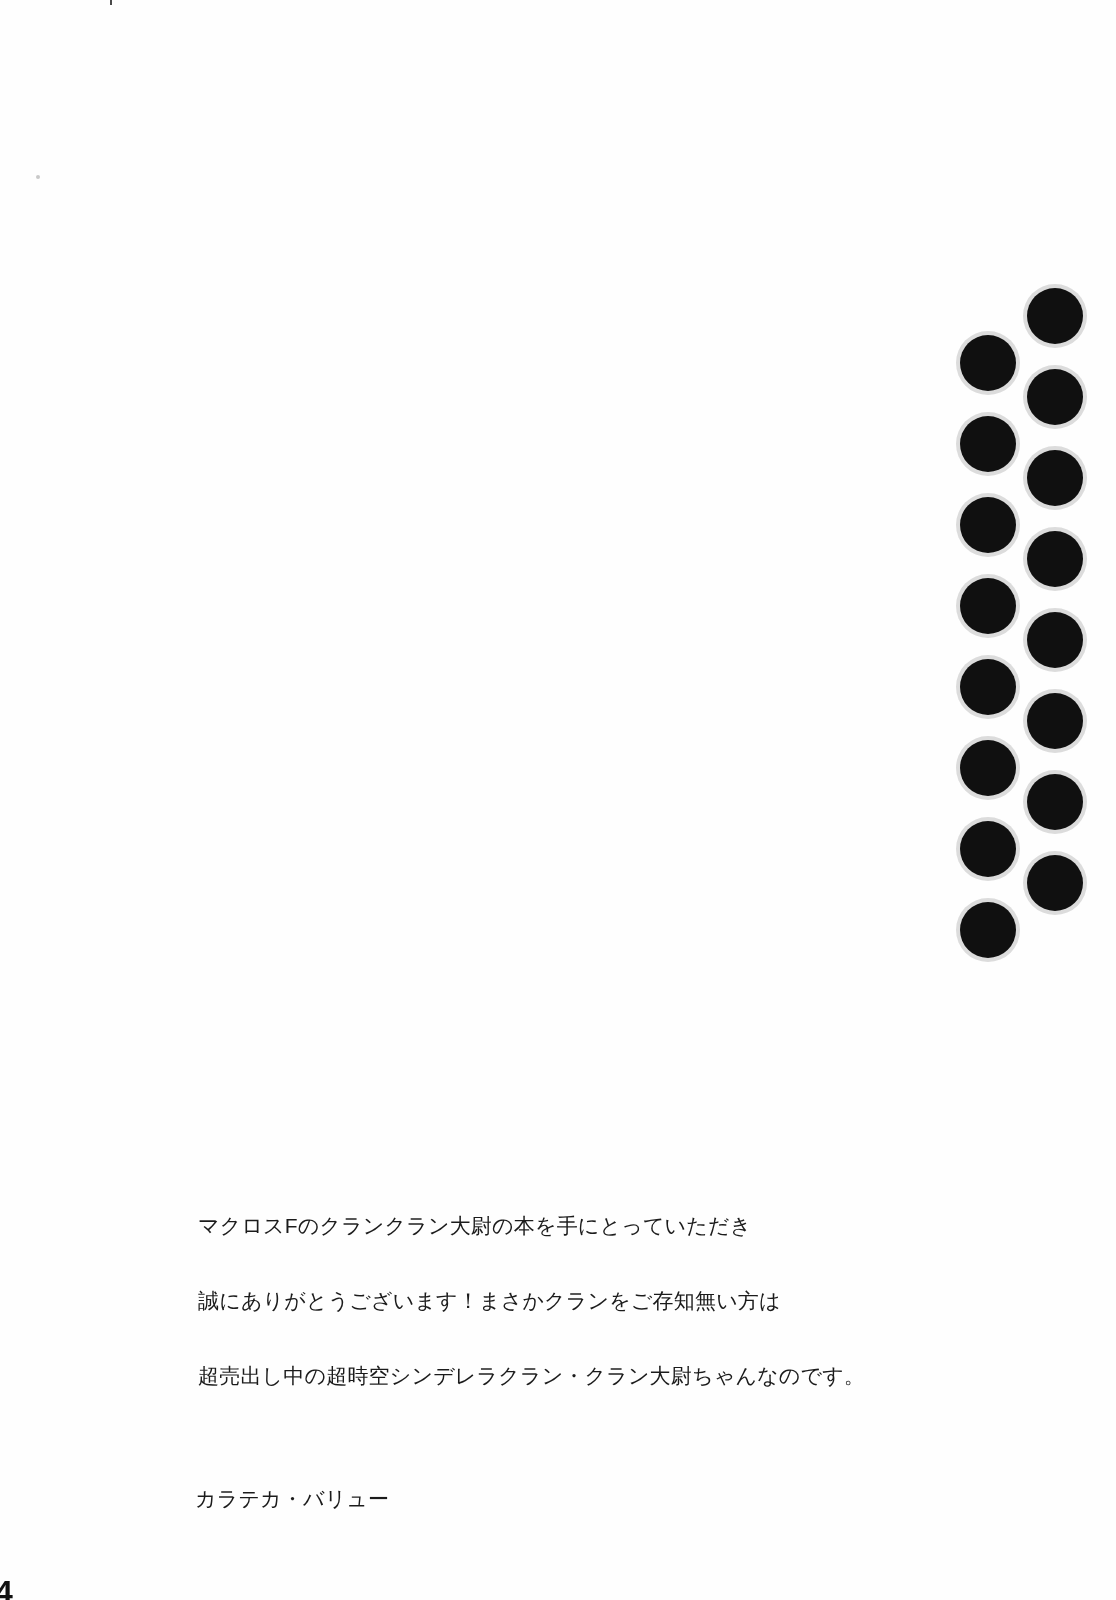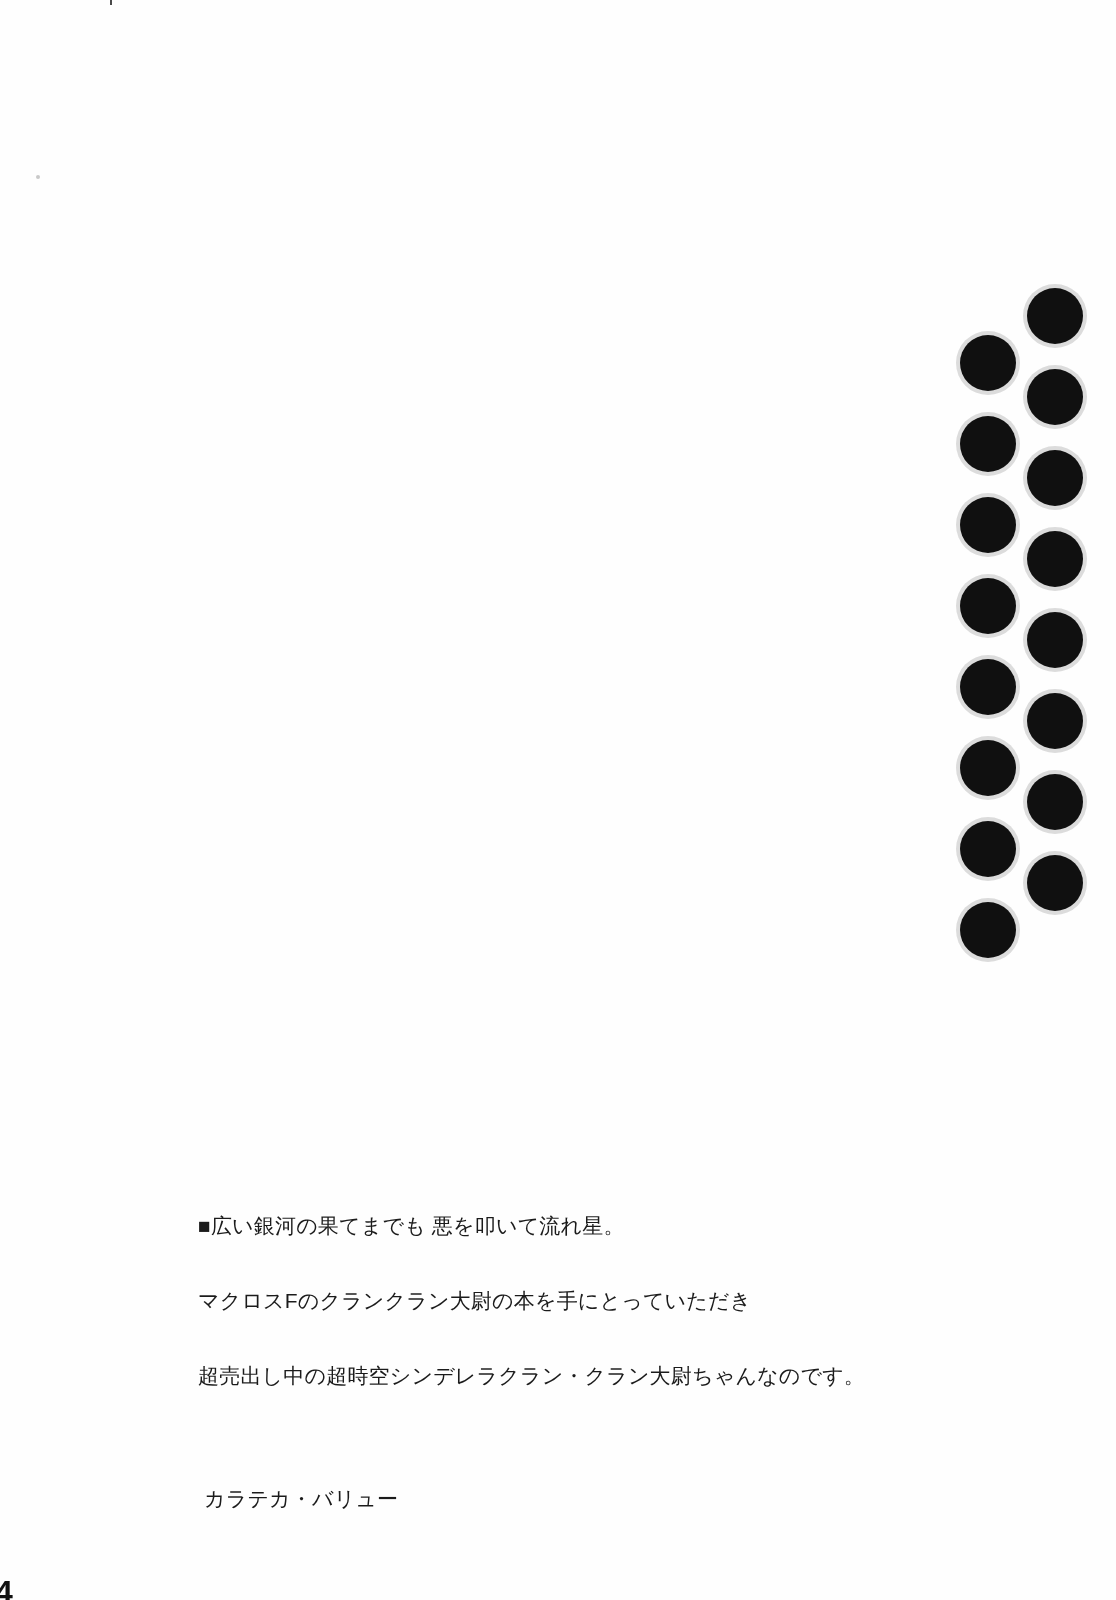--- a/index.html
+++ b/index.html
@@ -30,21 +30,21 @@
     line-height: 25px;
     letter-spacing: 0.2px;
     color: #1b1b1b;
     white-space: pre;
   }
   .afterword .line {
     height: 25px;
   }
   .signature {
     position: absolute;
-    left: 204px;
+    left: 195px;
     top: 1486px;
     font-size: 21px;
     line-height: 25px;
     letter-spacing: 0.2px;
     color: #1b1b1b;
   }
   
   .dot-layer {
     position: absolute;
     inset: 0;
@@ -102,22 +102,22 @@
       <div class="dot" style="height: 56px; width: 56px; left: 1027px; top: 369px; background: rgb(16, 16, 16); box-shadow: rgb(220, 220, 220) 0px 0px 0px 4px;"></div>
       <div class="dot" style="height: 56px; width: 56px; left: 1027px; top: 450px; background: rgb(16, 16, 16); box-shadow: rgb(220, 220, 220) 0px 0px 0px 4px;"></div>
       <div class="dot" style="height: 56px; width: 56px; left: 1027px; top: 531px; background: rgb(16, 16, 16); box-shadow: rgb(220, 220, 220) 0px 0px 0px 4px;"></div>
       <div class="dot" style="height: 56px; width: 56px; left: 1027px; top: 612px; background: rgb(16, 16, 16); box-shadow: rgb(220, 220, 220) 0px 0px 0px 4px;"></div>
       <div class="dot" style="height: 56px; width: 56px; left: 1027px; top: 693px; background: rgb(16, 16, 16); box-shadow: rgb(220, 220, 220) 0px 0px 0px 4px;"></div>
       <div class="dot" style="height: 56px; width: 56px; left: 1027px; top: 774px; background: rgb(16, 16, 16); box-shadow: rgb(220, 220, 220) 0px 0px 0px 4px;"></div>
       <div class="dot" style="height: 56px; width: 56px; left: 1027px; top: 855px; background: rgb(16, 16, 16); box-shadow: rgb(220, 220, 220) 0px 0px 0px 4px;"></div>
     </div>
 
   <div class="afterword">
-    <div class="line">■広い銀河の果てまでも 悪を叩いて流れ星。</div>
     <div class="line">マクロスFのクランクラン大尉の本を手にとっていただき</div>
+    <div class="line">誠にありがとうございます！まさかクランをご存知無い方は</div>
     <div class="line">超売出し中の超時空シンデレラクラン・クラン大尉ちゃんなのです。</div>
     
     
     
     
     
     
   </div>
 
   <div class="signature">カラテカ・バリュー</div>

